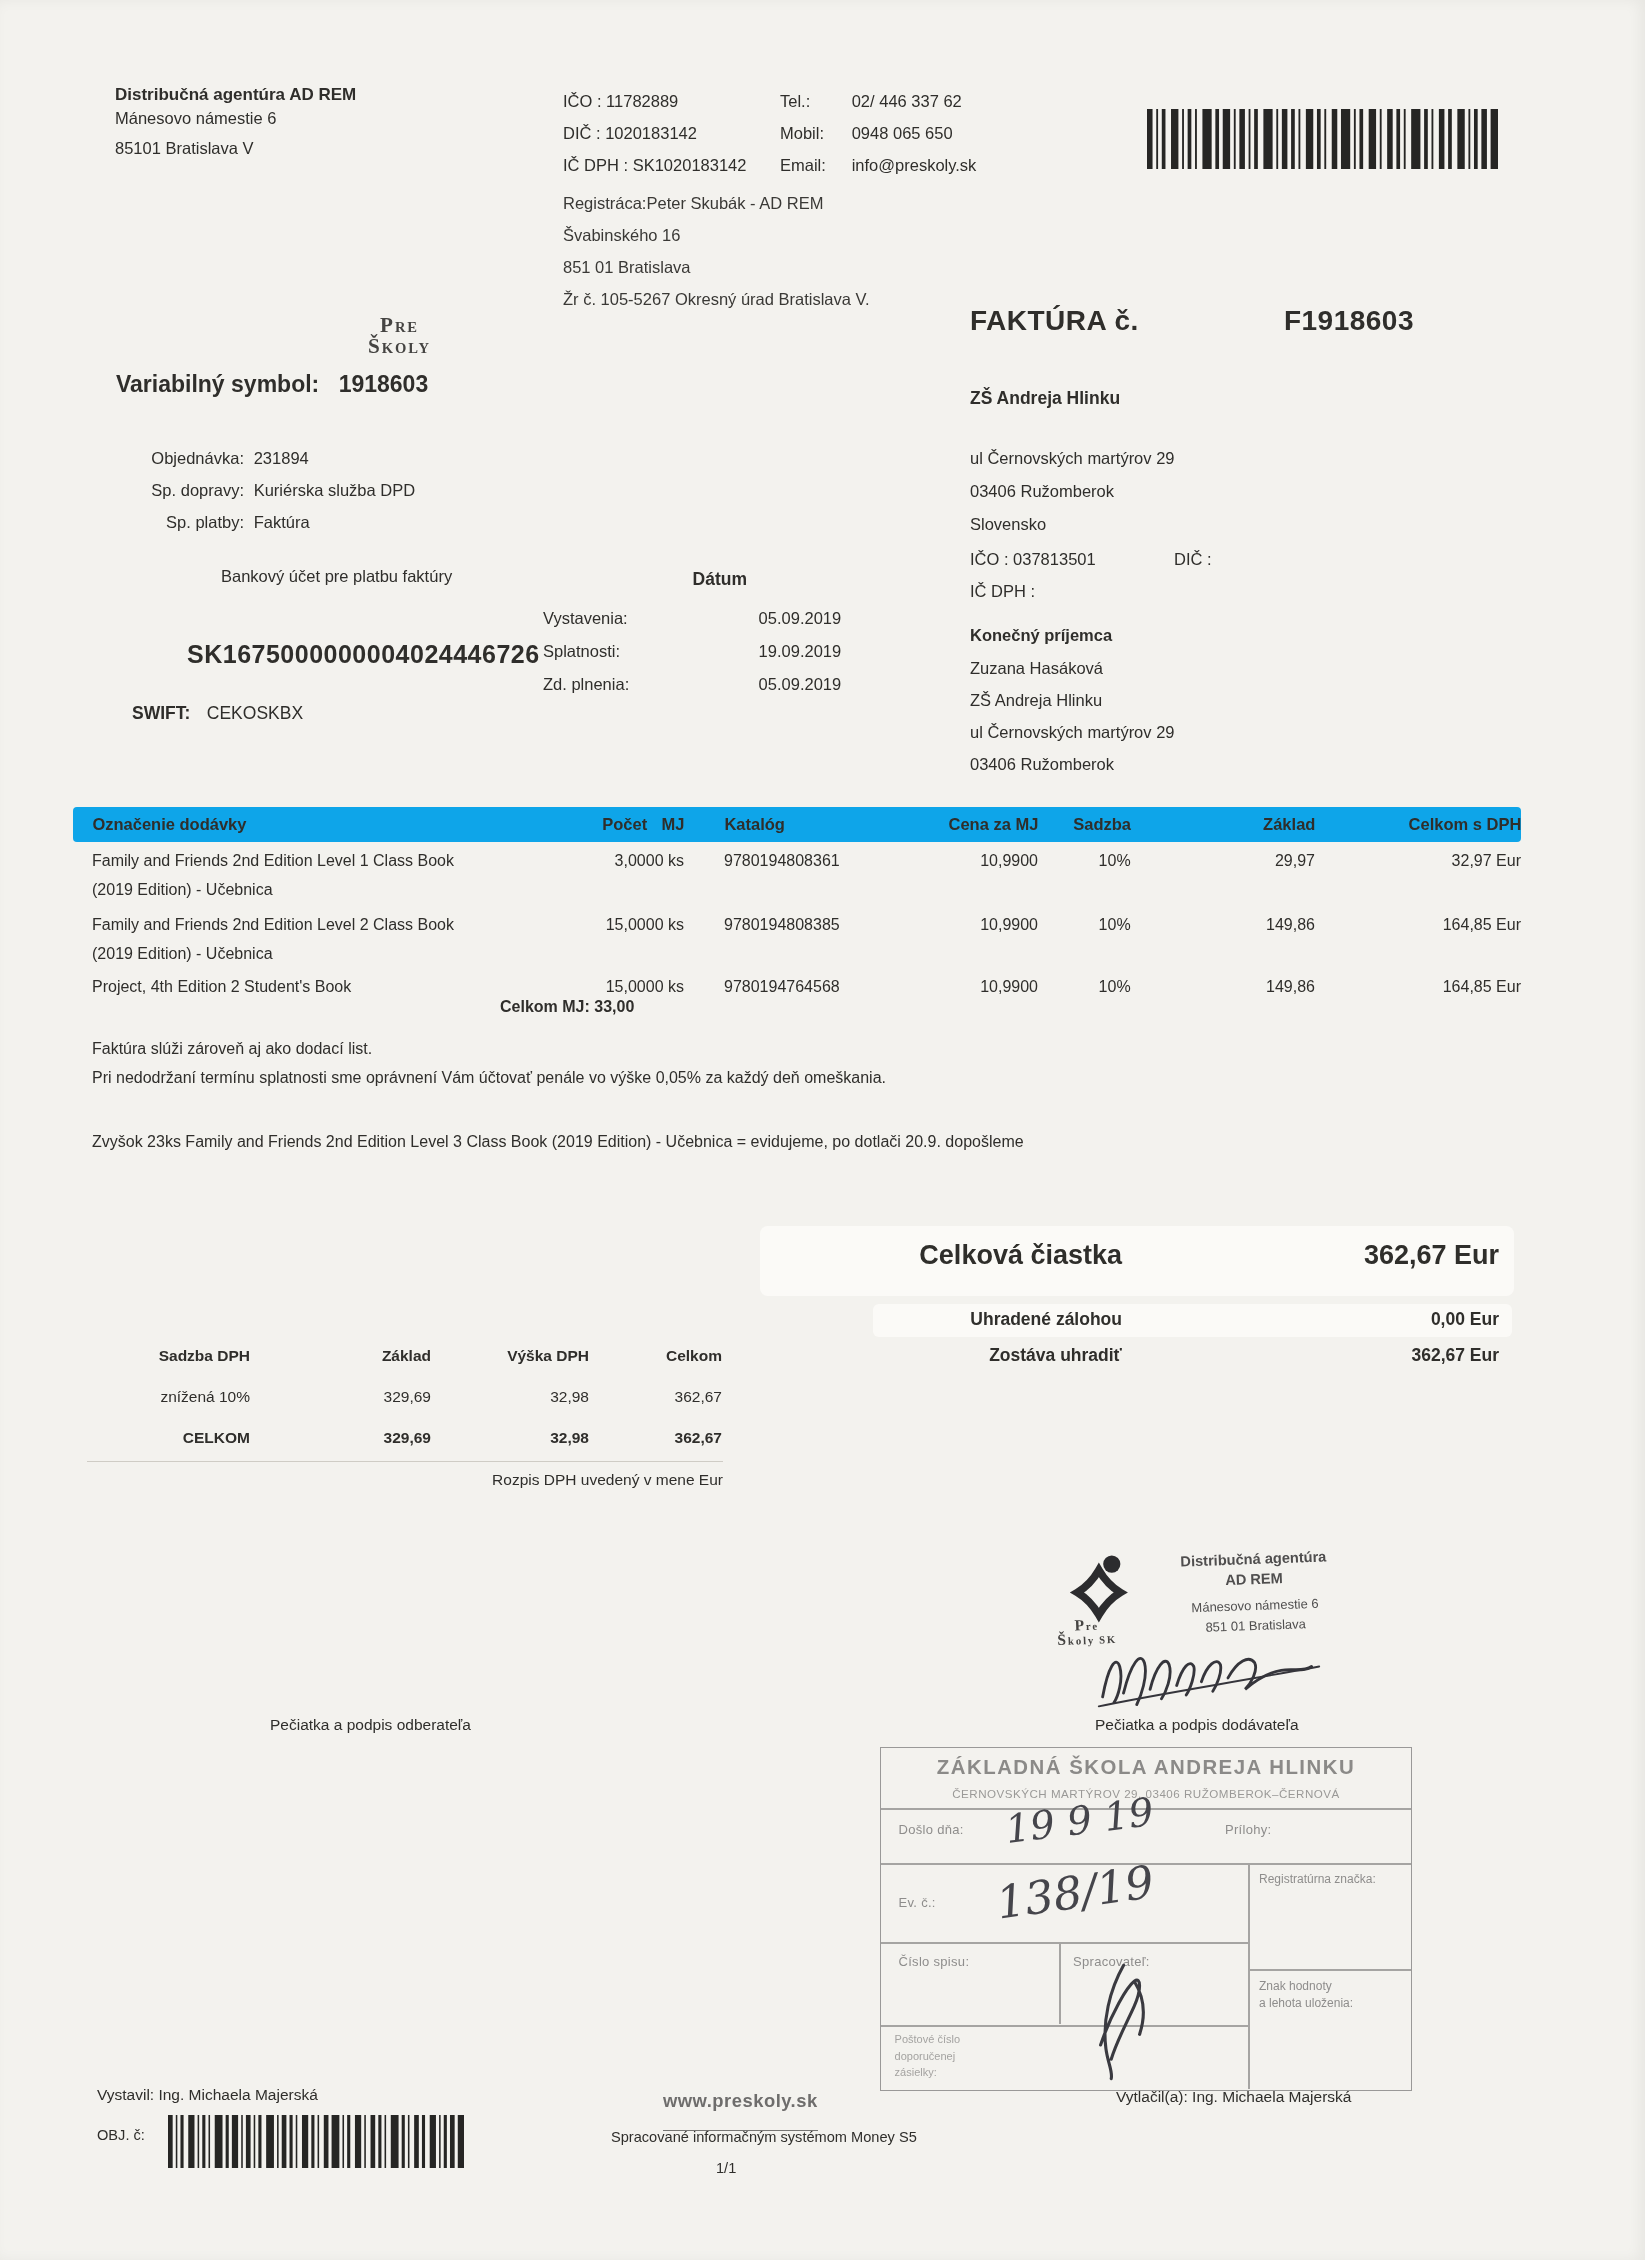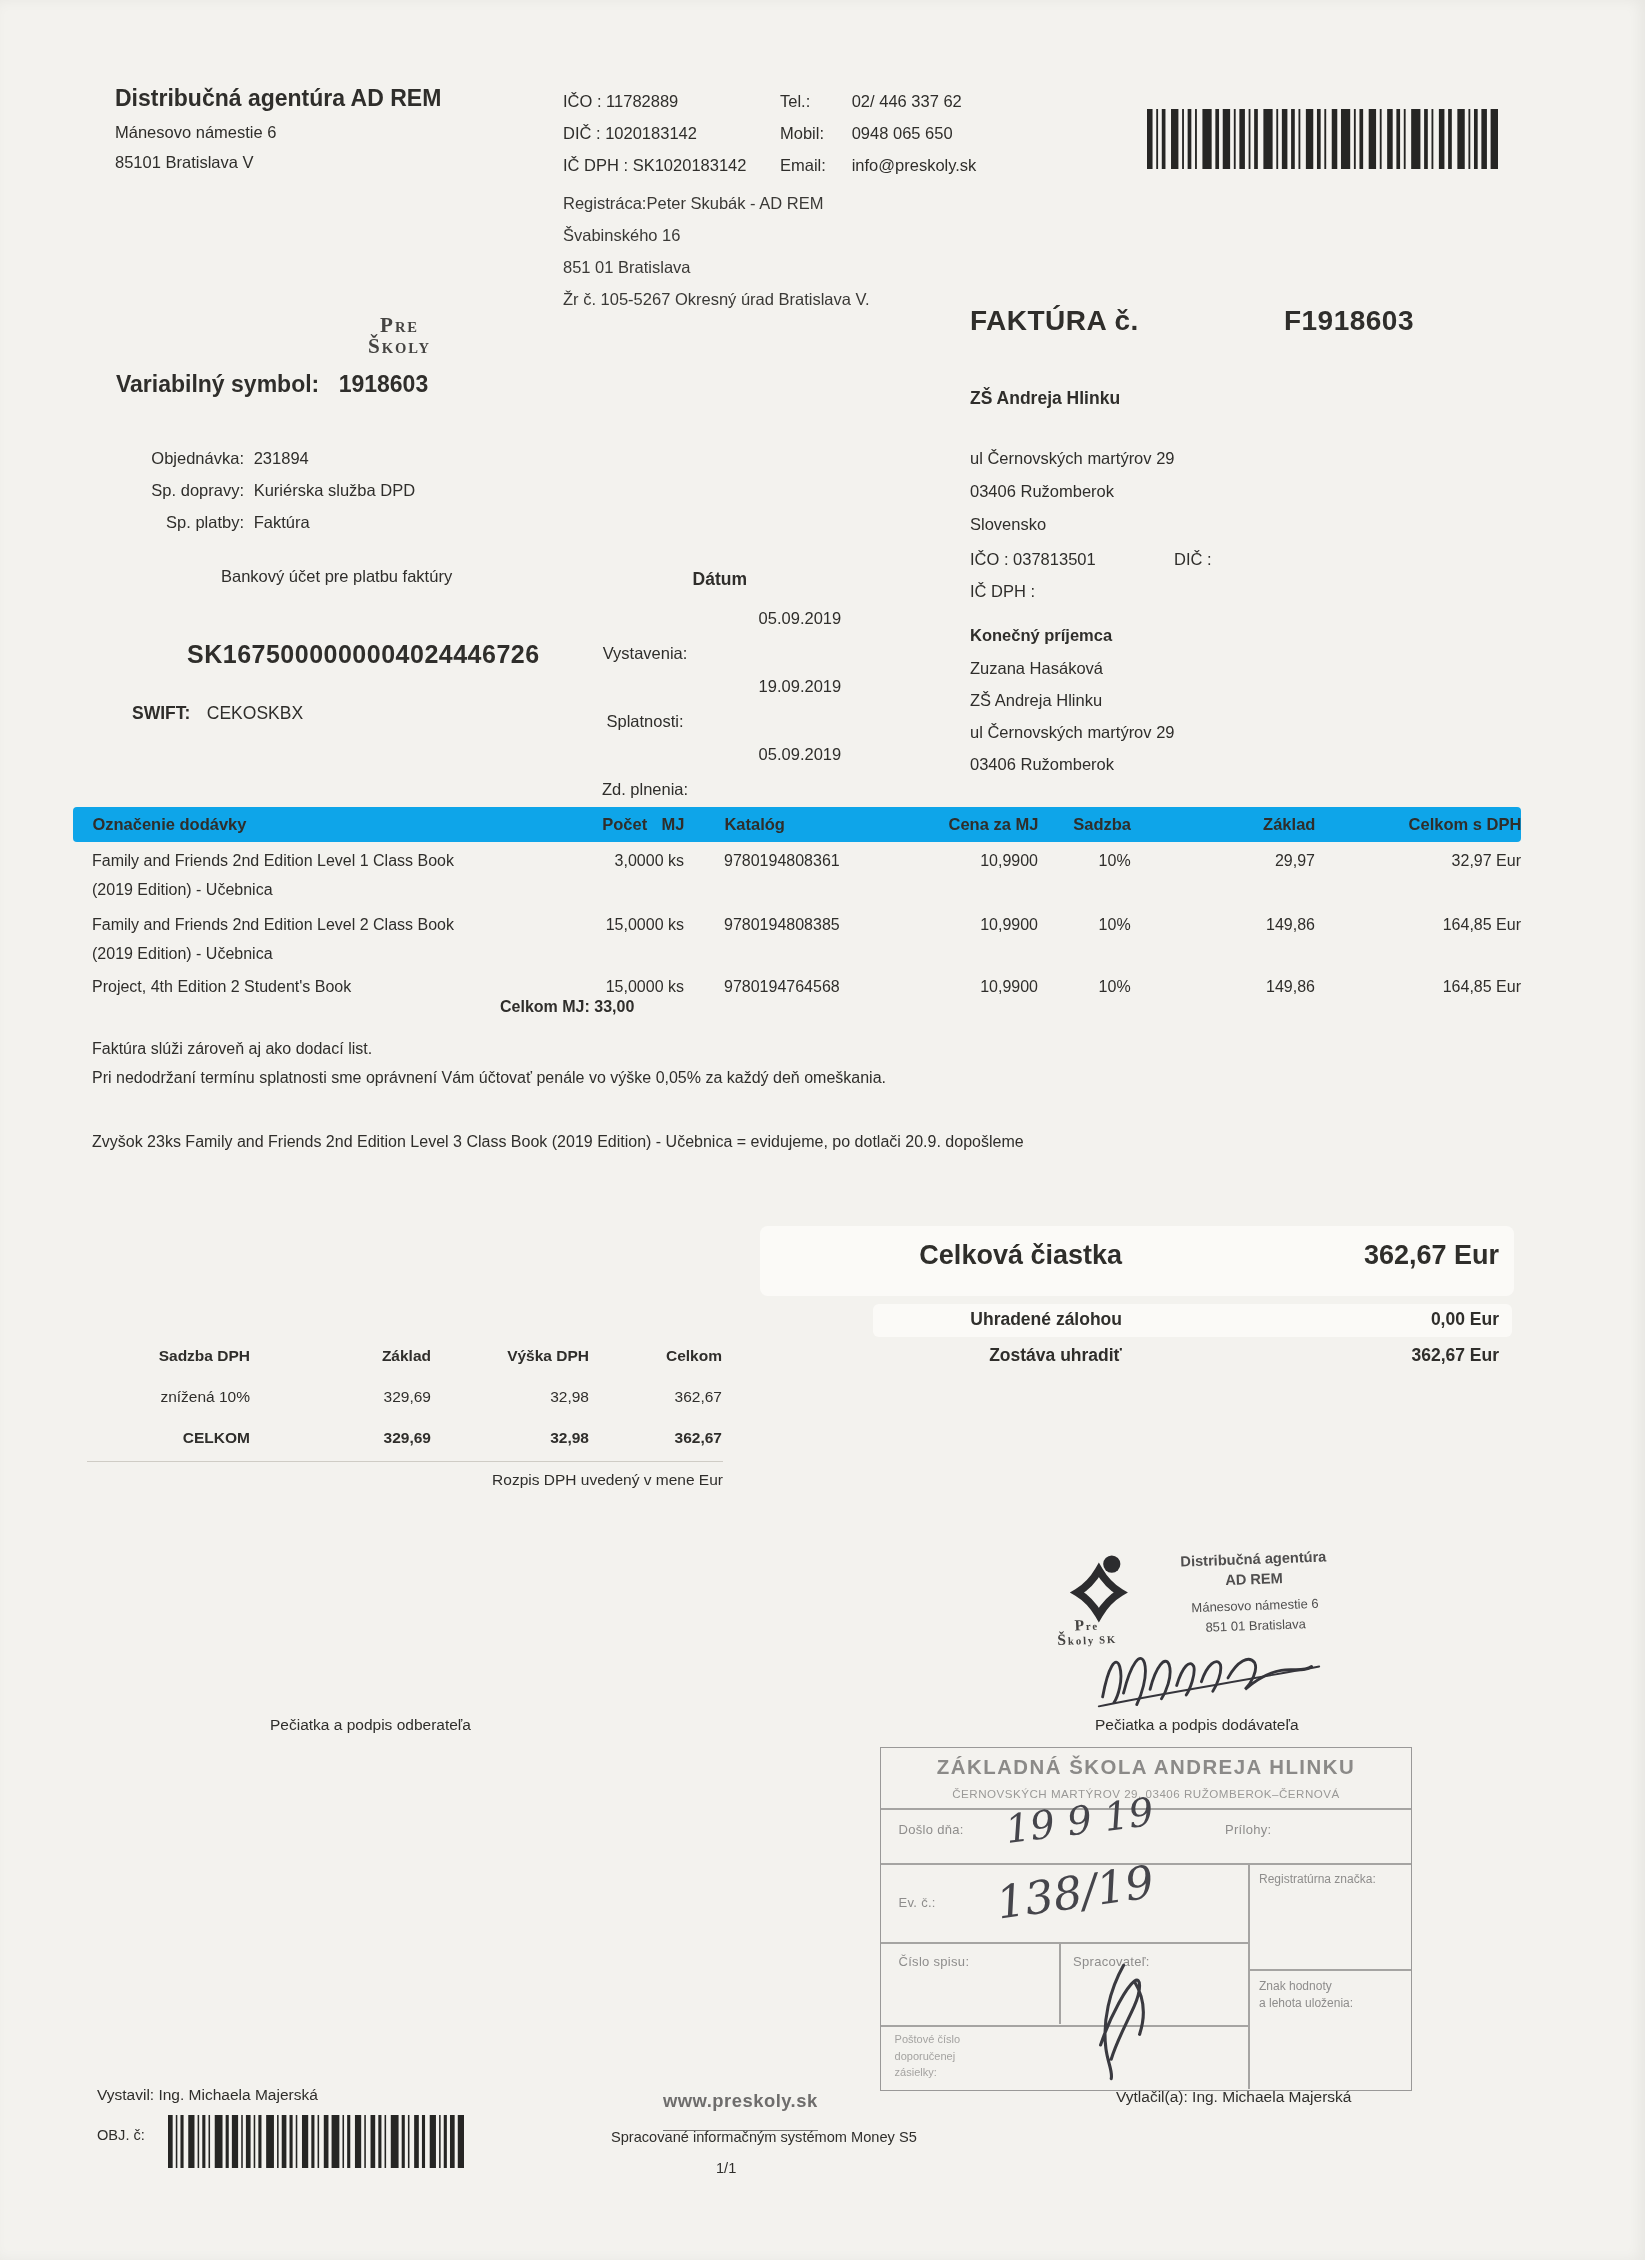--- a/index.html
+++ b/index.html
@@ -6,38 +6,38 @@
   .page{position:relative;width:1646px;height:2261px;background:#f3f2ee;
         font-family:"Liberation Sans","DejaVu Sans",sans-serif;color:#2f2e2b;
         overflow:hidden;box-shadow:inset -5.8px 0 13.6px rgba(0,0,0,.05);}
   .abs{position:absolute;}
   .b{font-weight:bold;}
   .r{text-align:right;}
   .c{text-align:center;}
   .fs13{font-size:13px;line-height:19px;}
   .fs17{font-size:16.5px;}
   
-  .sup-name{font-size:23px;font-weight:bold;margin-bottom:11px;}
+  .sup-name{font-size:17px;font-weight:bold;margin-bottom:4px;}
   .sup-line{font-size:16.5px;margin-bottom:10.7px;}
   .ids div{font-size:16.5px;line-height:32px;}
   .reg{margin-top:5.8px;color:#3a3936;}
   .contact{display:grid;grid-template-columns:62px auto;column-gap:9.7px;font-size:16.5px;line-height:32px;}
   .barcode{display:block;}
   .barcode svg{width:100%;height:100%;display:block;}
   
   .logo{font-family:"Liberation Serif","DejaVu Serif",serif;color:#454442;font-weight:bold;text-align:center;}
   .logo div{line-height:19.4px;letter-spacing:1.9px;font-size:14.6px;}
   .logo div::first-letter{font-size:1.45em;}
   
   .fakt{display:flex;justify-content:space-between;font-size:28px;font-weight:bold;letter-spacing:0.5px;}
   .vsym{display:flex;gap:19.4px;font-size:23px;font-weight:bold;}
   .fieldgrid{display:grid;grid-template-columns:152px auto;column-gap:9.7px;font-size:16.5px;line-height:32px;}
   .fieldgrid .lab{text-align:right;}
   .dategrid{display:grid;grid-template-columns:204px 136px;column-gap:11.6px;font-size:16.5px;line-height:33px;}
-  .dategrid .lab{text-align:center;margin-top:35px;}
+  .dategrid .lab{text-align:left;}
   
   .thead{display:grid;grid-template-columns:490px 102px 199px 155px 112px 165px 206px;
          align-items:center;background:#0ea5e9;border-radius:3.9px;height:35px;
          font-size:16.5px;font-weight:bold;}
   .itrow{display:grid;grid-template-columns:490px 102px 199px 155px 112px 165px 206px;
          font-size:16px;line-height:29px;}
   .cell.cat{padding-left:40px;}
   .cell.rate{text-align:right;padding-right:19.4px;}
   .cell div:empty{display:none;}
   

